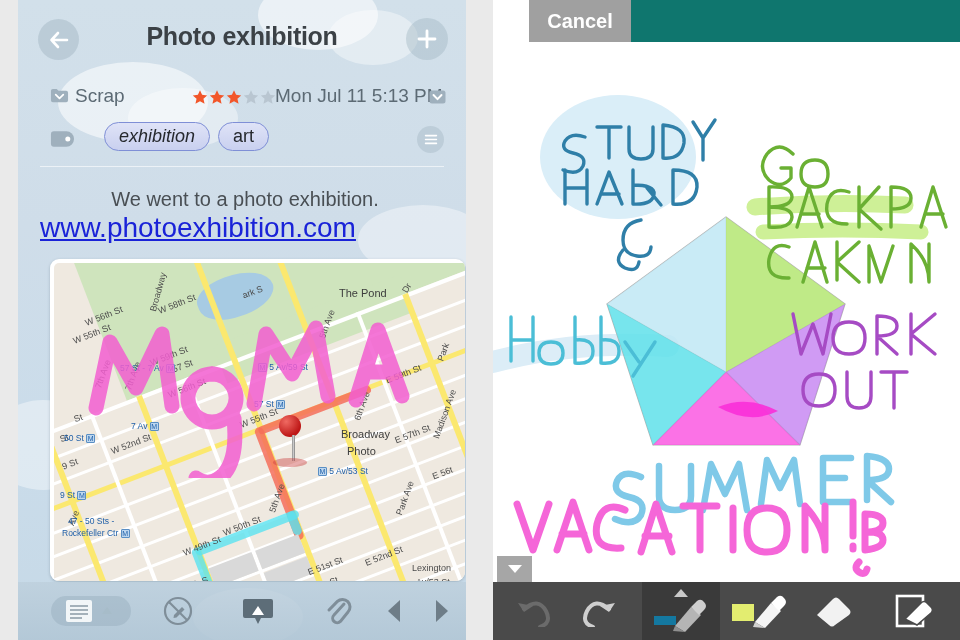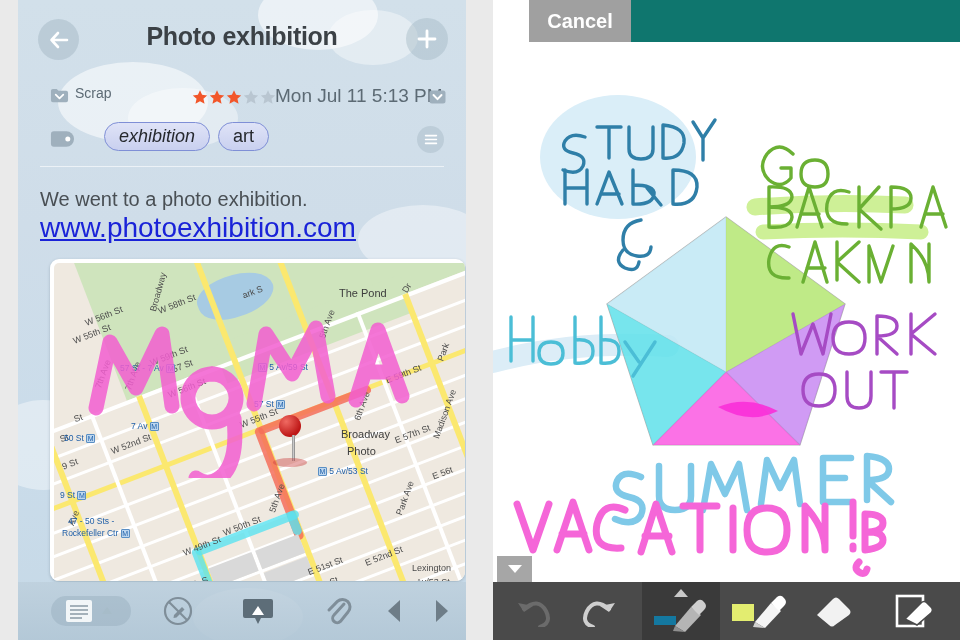--- a/index.html
+++ b/index.html
@@ -29,21 +29,21 @@
   }
   #add-btn {
     position:absolute; right:18px; top:18px; width:42px; height:42px; border-radius:50%;
     background:rgba(160,180,192,.42); display:flex; align-items:center; justify-content:center;
     cursor:pointer;
   }
   #add-btn svg { width:24px; height:24px; }
 
   #meta-row { position:relative; height:38px; }
   #folder-icon { position:absolute; left:32px; top:10px; width:19px; height:16px; }
-  #folder-name { position:absolute; left:57px; top:7px; font-size:14px; color:#5c6a74; }
+  #folder-name { position:absolute; left:57px; top:7px; font-size:19px; color:#5c6a74; }
   #stars { position:absolute; left:174px; top:11px; display:flex; gap:1px; }
   .star { width:16px; height:16px; display:block; }
   #date-text { position:absolute; left:257px; top:7px; font-size:19px; color:#5c6a74; white-space:nowrap; }
   #date-caret { position:absolute; right:20px; top:12px; width:17px; height:14px; }
 
   #tag-row { position:relative; height:48px; }
   #tag-icon { position:absolute; left:32px; top:14px; width:25px; height:18px; }
   .chip {
     position:absolute; top:6px; height:29px; border-radius:15px;
     border:1.6px solid #7f8fd6; background:linear-gradient(180deg,#dfe3f7 0%,#c9d0ef 100%);
@@ -53,21 +53,21 @@
   #chip-0 { left:86px;font-style:italic; }
   #chip-1 { left:200px; }
   #list-menu-btn {
     position:absolute; right:22px; top:10px; width:27px; height:27px; border-radius:50%;
     background:rgba(160,180,192,.40); display:flex; align-items:center; justify-content:center;
     cursor:pointer;
   }
   #divider { position:absolute; left:22px; right:22px; top:166px; height:1px; background:rgba(255,255,255,.6); }
 
   #body-text { position:absolute; left:22px; top:185px; width:410px; }
-  #body-line { font-size:20px; color:#494f54; line-height:28px; }
+  #body-line { font-size:20px; color:#494f54; line-height:28px;text-align:center; }
   #body-link { font-size:28px; color:#1a23d8; text-decoration:underline; line-height:30px; display:inline-block; cursor:pointer; }
 
   
   #map-card {
     position:absolute; left:32px; top:259px; width:415px; height:322px;
     border-radius:9px; background:#fff; padding:4px 0 0 4px;
     box-shadow:0 1px 3px rgba(60,80,95,.30);
     overflow:hidden;
   }
   #map-clip { position:relative; width:411px; height:318px; overflow:hidden; border-radius:5px 0 0 0; background:#efe9e0; }

